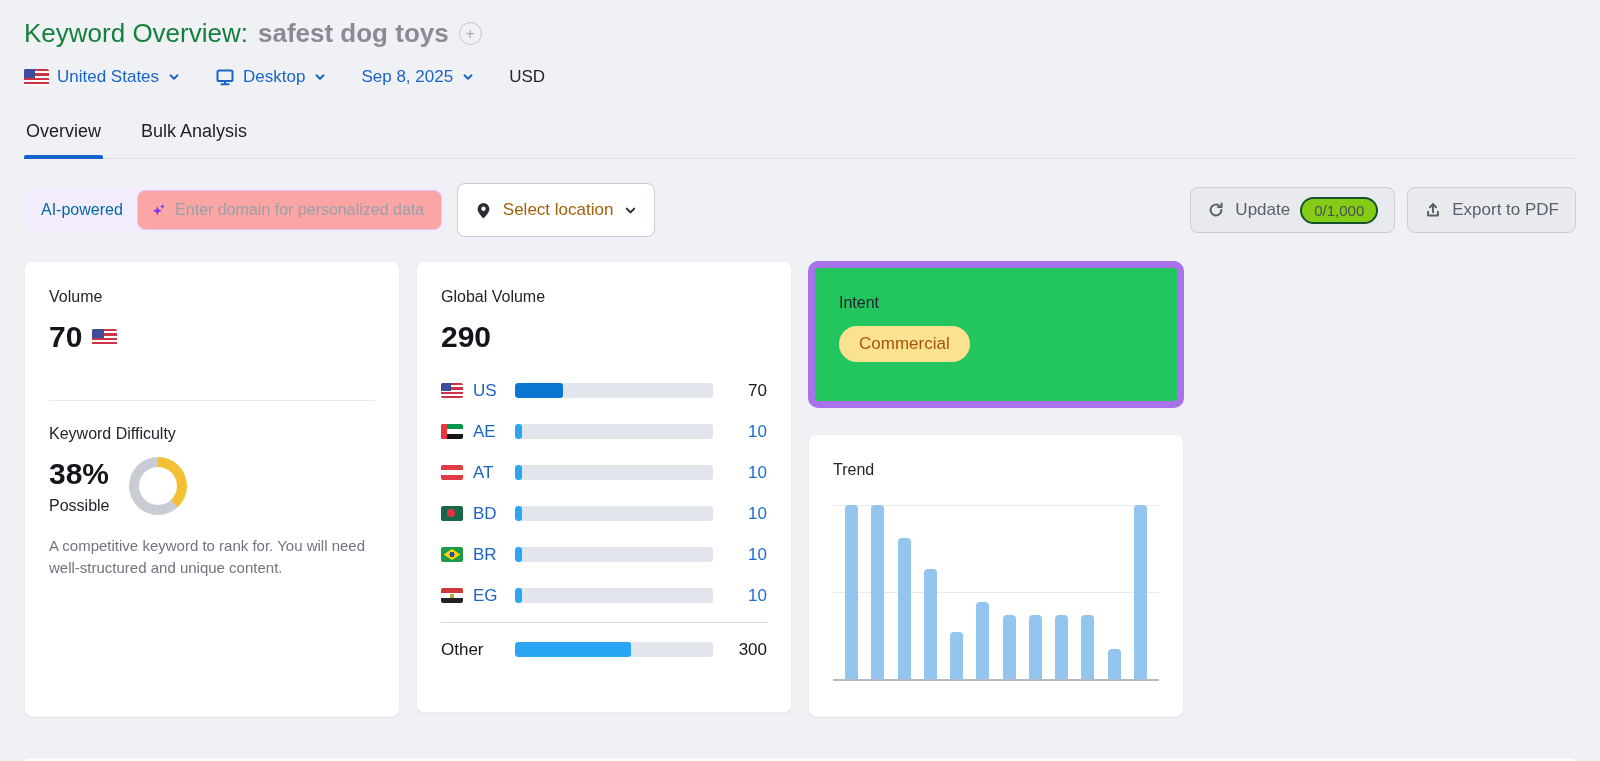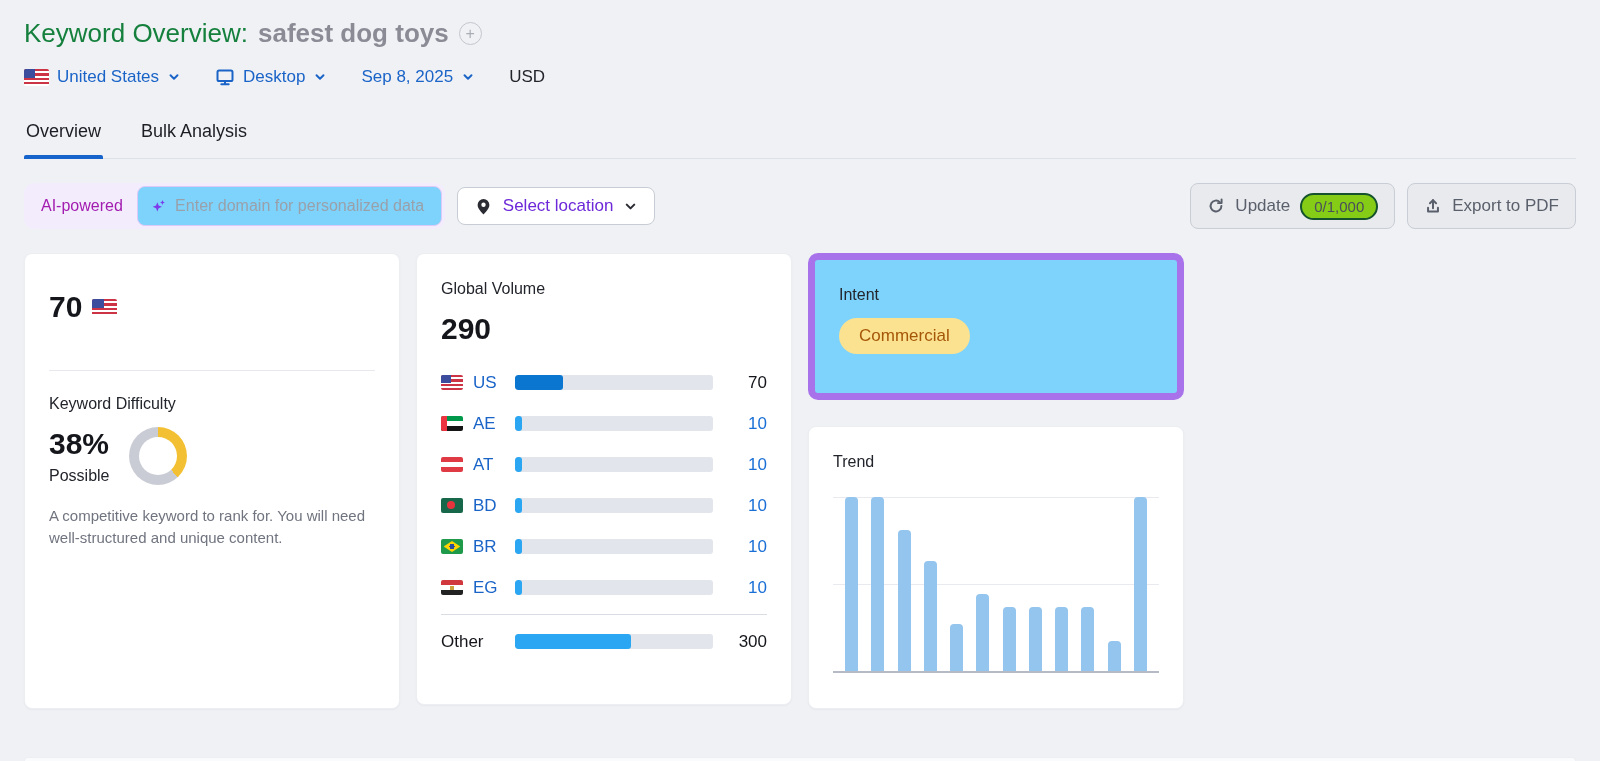--- a/index.html
+++ b/index.html
@@ -30,31 +30,31 @@
 
   
   .tabs { display:flex; gap:36px; margin-top:28px; border-bottom:1px solid #dee1e7; padding:0; }
   .tab { font-size:18px; font-weight:400; color:#1d1e25; padding:6px 2px 16px; cursor:pointer; position:relative; }
   .tab.active::after { content:""; position:absolute; left:0; right:0; bottom:-1px; height:4px; background:#1663cc; border-radius:2px 2px 0 0; }
 
   
   .toolbar { display:flex; align-items:center; justify-content:space-between; margin-top:24px; }
   .toolbar-left, .toolbar-right { display:flex; align-items:center; gap:12px; }
   .ai-wrap { background:#f3ecfd; border-radius:10px; display:flex; align-items:center; height:46px; padding:3px; }
-  .ai-label { color:#a21caf; font-size:16px; padding:0 14px; }
+  .ai-label { color:#0369a1; font-size:16px; padding:0 14px; }
   .ai-input-box {
-    background:#7dd3fc; border:1px solid #ddc9f8; border-radius:8px;
+    background:#fca5a5; border:1px solid #ddc9f8; border-radius:8px;
     display:flex; align-items:center; gap:8px; height:40px; padding:0 12px; width:305px;
   }
   .ai-input-box input { border:none; outline:none; font-size:16px; color:#3a3d45; width:100%; font-family:"Liberation Sans",sans-serif; background:transparent; }
   .ai-input-box input::placeholder { color:#9aa0aa; }
   .loc-btn {
-    display:flex; align-items:center; gap:10px; height:38px; padding:0 16px;
+    display:flex; align-items:center; gap:10px; height:54px; padding:0 16px;
     background:#fff; border:1px solid #c8ccd4; border-radius:8px; cursor:pointer;
-    font-size:17px; color:#6d28d9; font-family:"Liberation Sans",sans-serif;
+    font-size:17px; color:#a16207; font-family:"Liberation Sans",sans-serif;
   }
   .gray-btn {
     display:flex; align-items:center; gap:10px; height:46px; padding:0 16px;
     background:#e9eaee; border:1px solid #c9cdd5; border-radius:8px; cursor:pointer;
     font-size:17px; color:#595f6b; font-family:"Liberation Sans",sans-serif;
   }
   .quota-pill { background:#84cc16; border:2px solid #14532d; border-radius:999px; padding:3px 12px; font-size:15px; color:#4a4f5a; }
 
   
   .grid { display:grid; grid-template-columns:repeat(4,1fr); gap:16px; margin-top:24px; }
@@ -84,21 +84,21 @@
   .gv-code { width:32px; font-size:17px; color:#1a64c8; }
   .gv-track { flex:1; height:15px; background:#e2e5eb; border-radius:3px; overflow:hidden; }
   .gv-fill { height:100%; border-radius:3px; min-width:5px; }
   .gv-val { width:44px; text-align:right; font-size:17px; }
   .gv-val.dark { color:#15161b; }
   .gv-val.blue { color:#1a6fd6; }
   .gv-divider { border-top:1px solid #d9dce3; margin:6px 0; }
   .gv-other-label { width:64px; font-size:17px; color:#15161b; }
 
   
-  .intent-box { border:7px solid #a873ea; border-radius:10px; height:147px; background:#7dd3fc; padding:24px; }
+  .intent-box { border:7px solid #a873ea; border-radius:10px; height:147px; background:#22c55e; padding:24px; }
   .intent-badge { display:inline-block; margin-top:12px; padding:8px 20px; border-radius:20px; font-size:17px; }
 
   
   .trend-card { margin-top:26px; height:283px; }
   .trend-chart { position:relative; margin-top:24px; height:176px; border-bottom:2px solid #b6bac4; }
   .trend-chart .grid-top { position:absolute; left:0; right:0; top:0; border-top:1px solid #e8eaef; }
   .trend-chart .grid-mid { position:absolute; left:0; right:0; top:50%; border-top:1px solid #e8eaef; }
   .trend-bars { position:absolute; inset:0; display:flex; align-items:flex-end; justify-content:space-between; padding:0 12px; }
   .tbar { width:13px; background:#93c5ee; border-radius:4px 4px 0 0; }
 
@@ -215,20 +215,21 @@
           <path d="M4.5 12v4h11v-4" fill="none" stroke="#595f6b" stroke-width="2.2" stroke-linecap="round" stroke-linejoin="round"></path>
         </svg>
         <span>Export to PDF</span>
       </button>
     </div>
   </div>
 
   <div class="grid">
 
     <div class="card col1">
+      <div class="card-label">Volume</div>
       <div class="big-val">
         <span>70</span>
         <span class="flag flag-us flag-lg"></span>
       </div>
       <div class="divider"></div>
       <div class="card-label">Keyword Difficulty</div>
       <div class="kd-row">
         <div>
           <div class="kd-val">38%</div>
           <div class="kd-level">Possible</div>

